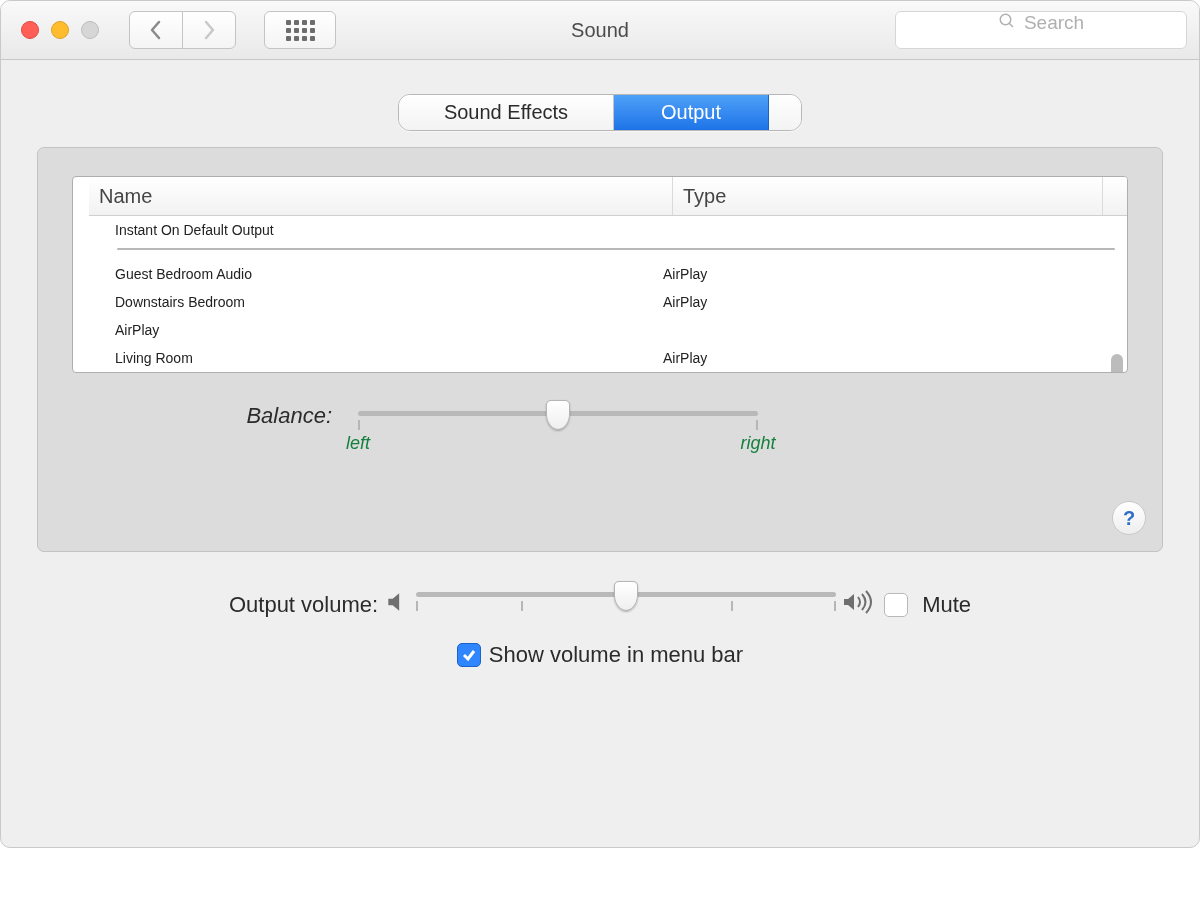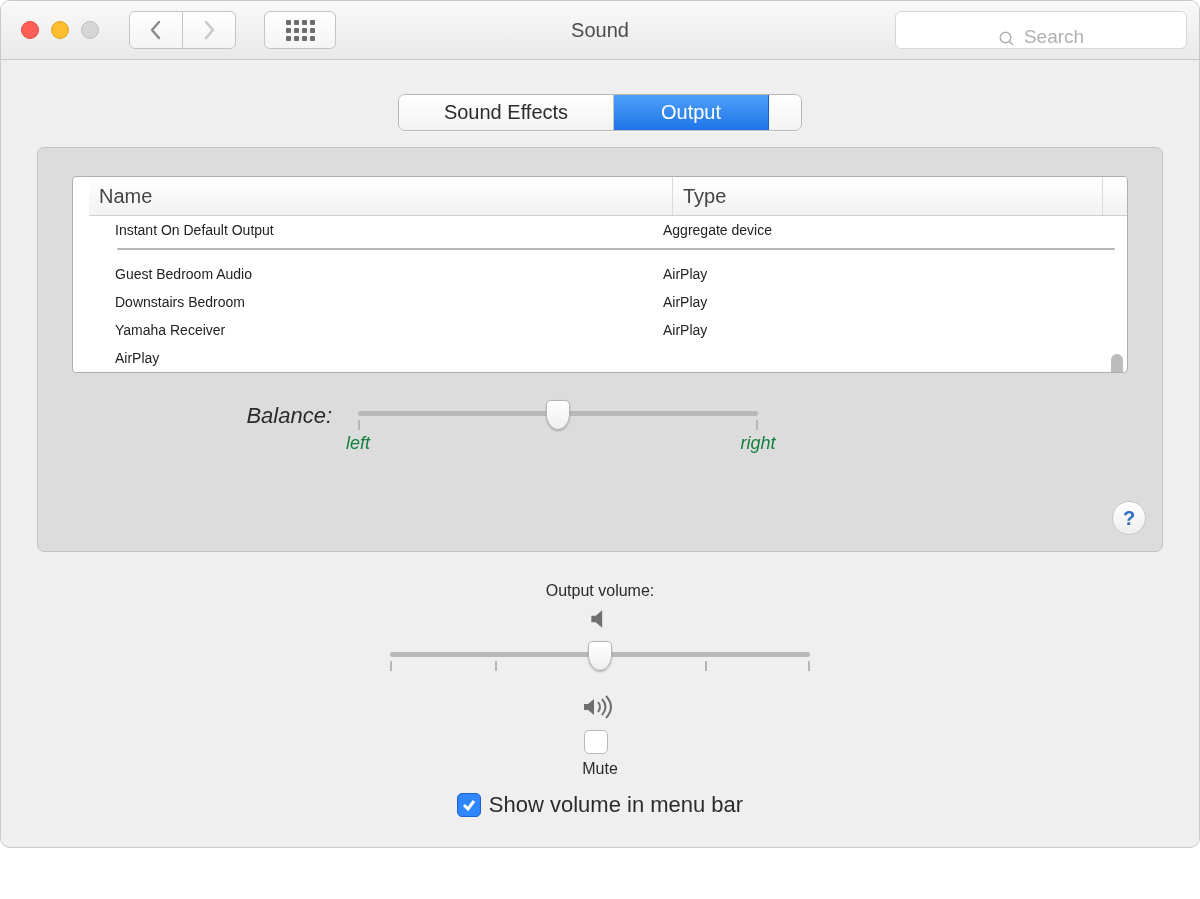--- a/index.html
+++ b/index.html
@@ -71,40 +71,40 @@
     font-size: 20px;
     color: #4b4b4b;
   }
 
   .search-wrap {
     margin-left: auto;
     width: 290px; height: 36px;
     background: #ffffff;
     border: 1px solid #d6d6d6;
     border-radius: 6px;
-    display: flex; align-items: flex-end; justify-content: center;
+    display: flex; align-items: flex-start; justify-content: center;
     gap: 8px;
     color: #b0b0b0;
   }
   .search-wrap svg { width:18px; height:18px; stroke:#b0b0b0; fill:none; stroke-width:2; }
   .search-wrap .ph { font-size: 19px; }
 
   
   .content {
     padding: 28px 36px 0 36px;
     height: calc(899px - 58px);
     box-sizing: border-box;
     position: relative;
   }
 
   .tab-seg {
     display: flex;
     width: 402px;
     margin: 6px auto 16px auto;
-    border-radius: 7px;
+    border-radius: 12px;
     overflow: hidden;
     border: 1px solid #b7b7b7;
     box-shadow: 0 1px 0 rgba(255,255,255,0.5);
   }
   .tab-seg .tab {
     flex: none;
     padding: 6px 22px;
     font-size: 20px;
     background: linear-gradient(#ffffff,#f3f3f3);
     border-right: 1px solid #c4c4c4;
@@ -229,23 +229,22 @@
     margin-top: 30px;
     display: flex;
     flex-direction: column;
     align-items: center;
     gap: 14px;
   }
   .vol-row {
     display: flex;
     align-items: center;
     gap: 6px;
-    font-size: 16px;
+    font-size: 22px;
     color: #2b2b2b;
-    flex-direction: column;
   }
   .vol-slider { position:relative; width:420px; height:46px; }
   .vol-slider .track { position:absolute; top:10px; left:0; right:0; height:5px; background:#b9b9b9; border-radius:3px; }
   .vol-slider .tick { position:absolute; top:19px; width:2px; height:10px; background:#b6b6b6; }
   .vol-slider .knob {
     position:absolute; top:-1px; width:22px; height:28px; transform:translateX(-50%);
     background: linear-gradient(#ffffff,#efefef);
     border:1px solid #b5b5b5;
     border-radius: 5px 5px 50% 50% / 5px 5px 16px 16px;
     box-shadow: 0 1px 2px rgba(0,0,0,0.25);
@@ -327,40 +326,39 @@
 
       <div class="table-frame">
         <div class="thead">
           <div class="th">Name</div>
           <div class="th">Type</div>
           <div class="th"></div>
         </div>
         <div class="tbody">
           <div class="trow">
             <div>Instant On Default Output</div>
-            <div>Aggregate device</div>
             <div></div>
           </div>
           <div class="divider"></div>
           <div class="trow">
             <div>Guest Bedroom Audio</div>
             <div>AirPlay</div>
             <div></div>
           </div>
           <div class="trow">
             <div>Downstairs Bedroom</div>
             <div>AirPlay</div>
             <div></div>
           </div>
           <div class="trow">
-            <div>Yamaha Receiver</div>
             <div>AirPlay</div>
             <div></div>
           </div>
           <div class="trow">
+            <div>Living Room</div>
             <div>AirPlay</div>
             <div></div>
           </div>
           <div class="scroll-thumb"></div>
         </div>
       </div>
 
 
       <div class="balance-row">
         <div class="lbl">Balance:</div>

